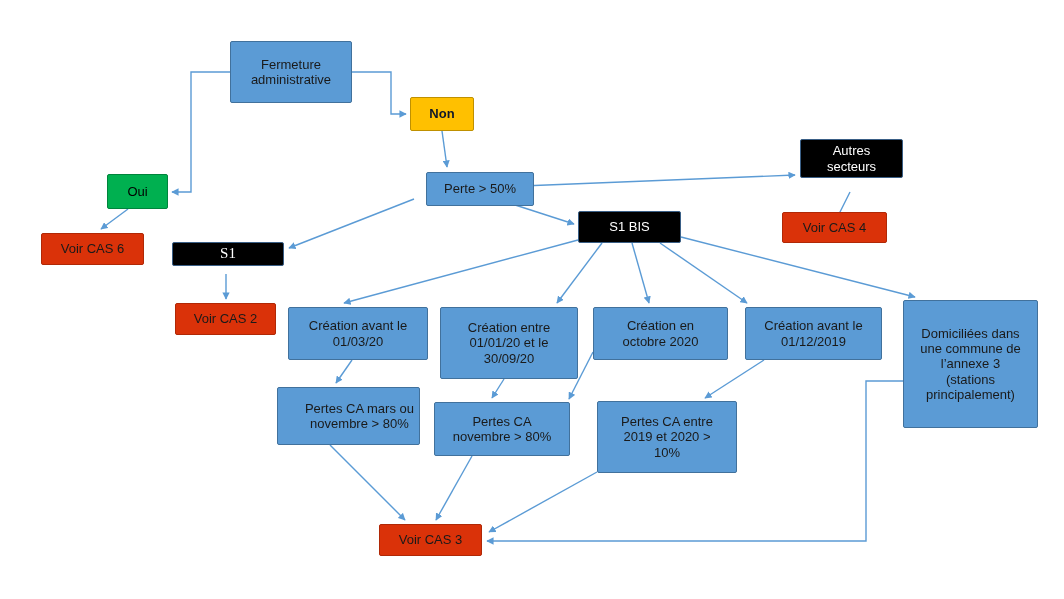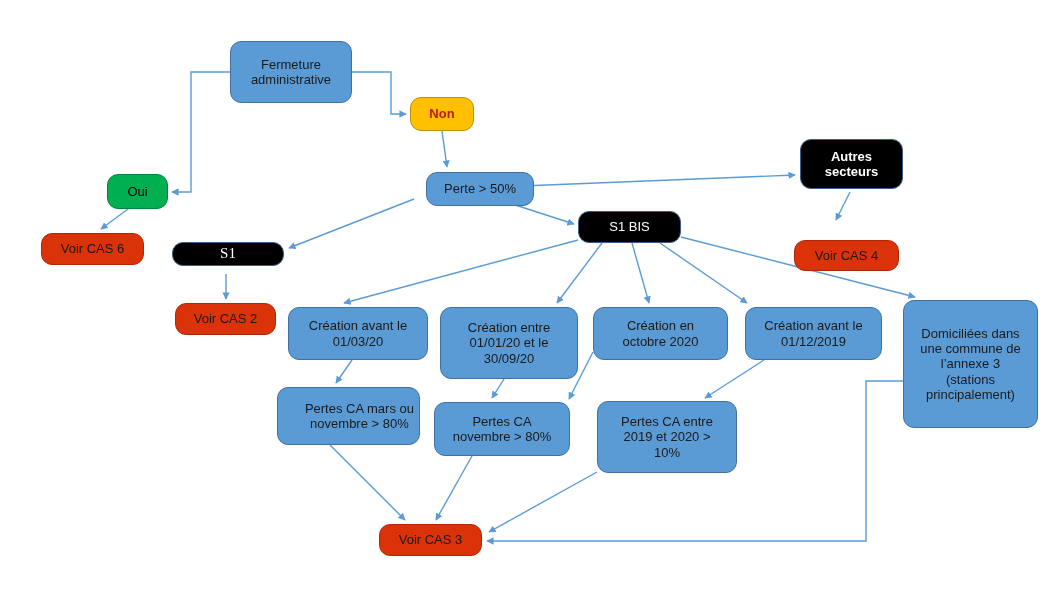--- a/index.html
+++ b/index.html
@@ -25,39 +25,39 @@
     height: 599px;
     pointer-events: none;
   }
   .node {
     position: absolute;
     box-sizing: border-box;
     display: flex;
     align-items: center;
     justify-content: center;
     text-align: center;
-    border-radius: 11px;
+    border-radius: 2px;
     line-height: 1.18;
     padding: 4px 5px;
     z-index: 2;
   }
   .node .lbl {
     display: block;
     white-space: pre-line;
   }
   .n-blue {
     background: #5B9BD5;
     border: 1px solid #41719C;
     color: #1a1a1a;
     font-size: 13px;
   }
   .n-yellow {
     background: #FFC000;
     border: 1px solid #BF9000;
-    color: #b91c1c;
+    color: #0f172a;
     font-size: 13px;
     font-weight: 600;
   }
   .n-green {
     background: #00B050;
     border: 1px solid #00843C;
     color: #000000;
     font-size: 13px;
   }
   .n-red {
@@ -141,26 +141,26 @@
   </div>
 
   <div class="node n-red" style="left:41px; top:233px; width:103px; height:32px;">
     <span class="lbl">Voir CAS 6</span>
   </div>
 
   <div class="node n-blue" style="left:426px; top:172px; width:108px; height:34px;">
     <span class="lbl">Perte &gt; 50%</span>
   </div>
 
-  <div class="node n-black" style="left:800px; top:139px; width:103px; height:50px;font-weight:bold;">
+  <div class="node n-black" style="left:800px; top:139px; width:103px; height:39px;">
     <span class="lbl">Autres
 secteurs</span>
   </div>
 
-  <div class="node n-red" style="left:782px; top:240px; width:105px; height:31px;margin-left:12px;">
+  <div class="node n-red" style="left:782px; top:212px; width:105px; height:31px;">
     <span class="lbl">Voir CAS 4</span>
   </div>
 
   <div class="node n-black n-serif" style="left:172px; top:242px; width:112px; height:24px;">
     <span class="lbl">S1</span>
   </div>
 
   <div class="node n-red" style="left:175px; top:303px; width:101px; height:32px;">
     <span class="lbl">Voir CAS 2</span>
   </div>

